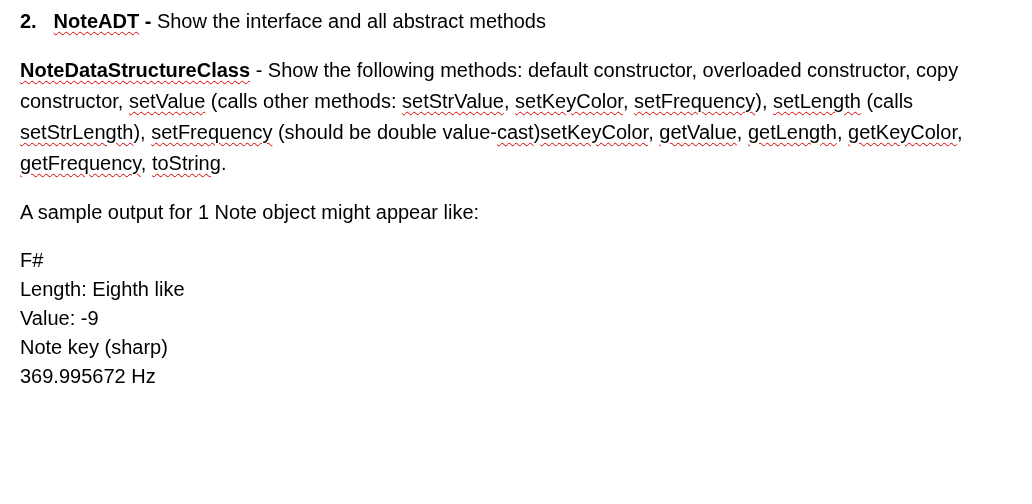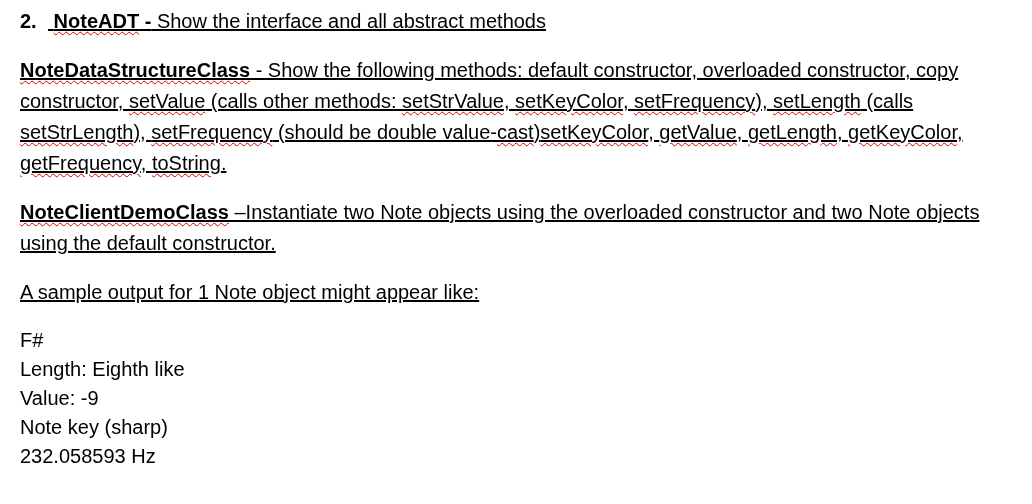--- a/index.html
+++ b/index.html
@@ -12,21 +12,20 @@
     font-size: 20px;
     line-height: 1.55;
     color: #000000;
     overflow: hidden;
   }
   .page {
     padding: 6px 20px 10px 20px;
   }
   .para {
     margin: 0 0 18px 0;
-    text-decoration: underline;
   }
   .tight {
     margin: 0;
     line-height: 1.45;
   }
   b { font-weight: 700; }
 
   
   .sp {
     text-decoration-line: underline;
@@ -60,25 +59,22 @@
 
   <p class="para item1">
     <span class="num">2.</span>
     <span class="tok-b">NoteADT</span><b> -</b><span> Show the interface and all abstract methods</span>
   </p>
 
   <p class="para">
     <span class="tok-b">NoteDataStructureClass</span><span> - Show the following methods: default constructor, overloaded constructor, copy constructor, </span><span class="sp">setValue</span><span> (calls other methods: </span><span class="sp">setStrValue</span><span>, </span><span class="sp">setKeyColor</span><span>, </span><span class="sp">setFrequency</span><span>), </span><span class="sp">setLength</span><span> (calls </span><span class="sp">setStrLength</span><span>), </span><span class="sp">setFrequency</span><span> (should be double value-</span><span class="sp">cast</span><span>)</span><span class="sp">setKeyColor</span><span>, </span><span class="sp">getValue</span><span>, </span><span class="sp">getLength</span><span>, </span><span class="sp">getKeyColor</span><span>, </span><span class="sp">getFrequency</span><span>, </span><span class="sp">toString</span><span>.</span>
   </p>
 
-  <p class="para">
-    <span class="tok-b">NoteClientDemoClass</span><span> –Instantiate two Note objects using the overloaded constructor and two Note objects using the default constructor.</span>
-  </p>
 
   <p class="para">A sample output for 1 Note object might appear like:</p>
 
   <p class="tight">F#</p>
   <p class="tight">Length: Eighth like</p>
   <p class="tight">Value: -9</p>
   <p class="tight">Note key (sharp)</p>
-  <p class="tight">232.058593 Hz</p>
+  <p class="tight">369.995672 Hz</p>
 
 </div>
 
 </body></html>

